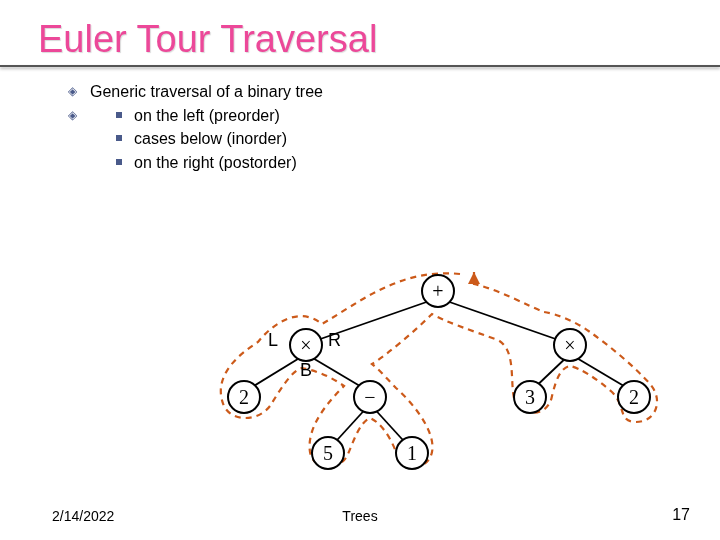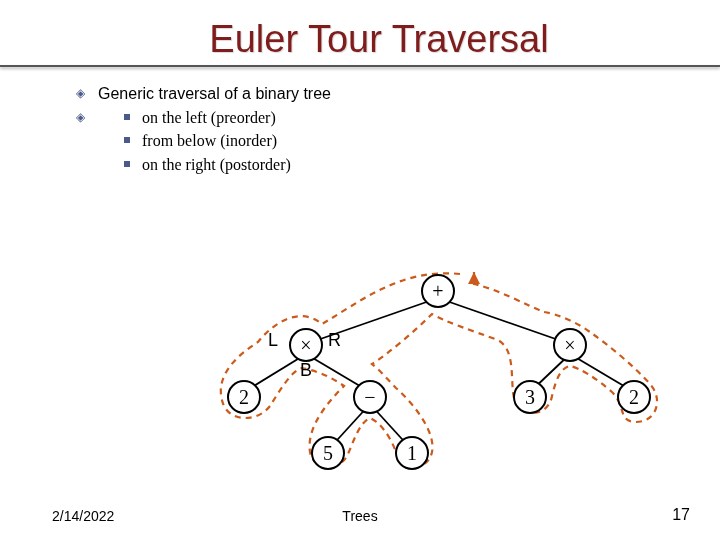--- a/index.html
+++ b/index.html
@@ -11,46 +11,45 @@
     font-family: "Trebuchet MS", Verdana, sans-serif;
     color: #000;
     position: relative;
     overflow: hidden;
   }
   .title {
     font-family: Arial, sans-serif;
     font-size: 38px;
     font-weight: normal;
     margin: 18px 0 4px 38px;
-    color: #7f1d1d;
+    color: #ec4899;
     text-shadow: 1px 1px 1px rgba(0,0,0,0.15);
-    text-align: center;
   }
   .underline {
     height: 2px;
     background: #555;
     box-shadow: 0 2px 3px rgba(0,0,0,0.3);
     margin: 0 0 14px 0;
   }
   .content {
     padding: 0 28px 0 60px;
     font-size: 16px;
     line-height: 1.35;
   }
-  ul.main { list-style: none; padding: 0; margin: 16px; }
+  ul.main { list-style: none; padding: 0; margin: 8px; }
   ul.main > li { position: relative; padding-left: 22px; margin-bottom: 2px; }
   ul.main > li::before {
     content: "◈";
     position: absolute;
     left: 0; top: 2px;
     color: #4a5a8a;
     font-size: 12px;
   }
   ul.sub { list-style: none; padding: 0 0 0 26px; margin: 2px 0 0 0; }
-  ul.sub > li { position: relative; padding-left: 18px; margin-bottom: 2px; font-family: Liberation Serif, serif; }
+  ul.sub > li { position: relative; padding-left: 18px; margin-bottom: 2px; }
   ul.sub > li::before {
     content: "";
     position: absolute;
     left: 0; top: 7px;
     width: 6px; height: 6px;
     background: #4a5a8a;
   }
   .diagram {
     position: absolute;
     left: 0; top: 272px;
@@ -95,21 +94,21 @@
 
 <h1 class="title">Euler Tour Traversal</h1>
 <div class="underline"></div>
 
 <div class="content">
   <ul class="main">
     <li>Generic traversal of a binary tree</li>
     <li>
       <ul class="sub">
         <li>on the left (preorder)</li>
-        <li>from below (inorder)</li>
+        <li>cases below (inorder)</li>
         <li>on the right (postorder)</li>
       </ul>
     </li>
   </ul>
 </div>
 
 <div class="diagram">
 
   <svg width="720" height="230" style="position:absolute;left:0;top:0">
     <g stroke="#000" stroke-width="1.8">

